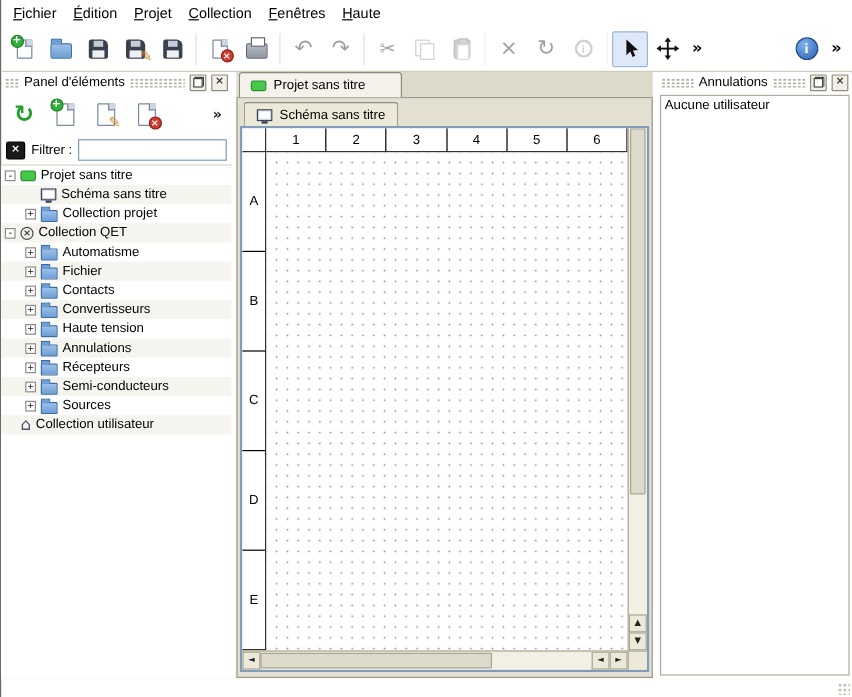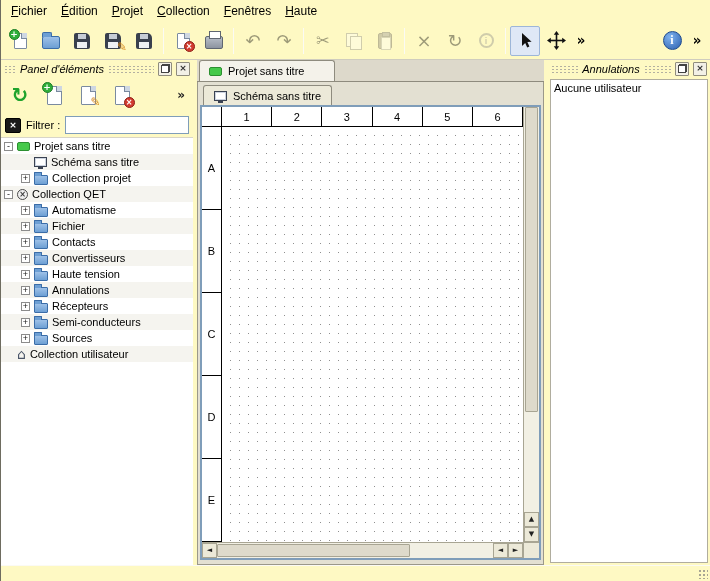--- a/index.html
+++ b/index.html
@@ -1,18 +1,18 @@
 <!DOCTYPE html>
 <html><head>
 <meta charset="utf-8">
 <style>
   * { margin:0; padding:0; box-sizing:border-box; }
   html,body { width:710px; height:581px; overflow:hidden; }
   body { font-family:"Liberation Sans", sans-serif; font-size:11px; color:#000; background:#ece9d8; }
-  .app { width:710px; height:581px; display:flex; flex-direction:column; background:#fef9c3; border-left:1px solid #6e6c60; }
+  .app { width:710px; height:581px; display:flex; flex-direction:column; background:#ffffff; border-left:1px solid #6e6c60; }
 
   
   .menubar { height:22px; display:flex; align-items:center; padding:0 3px; }
   .menu-item { display:inline-block; font-size:12px; padding:3px 7px; cursor:default; }
   .menu-item::first-letter { text-decoration:underline; }
 
   
   .toolbar { height:38px; display:flex; align-items:center; padding:2px 4px; gap:1px; border-bottom:1px solid #cfccbe; }
   .tbtn { width:30px; height:30px; background:transparent; border:1px solid transparent; border-radius:2px;
           display:flex; align-items:center; justify-content:center; position:relative; }
@@ -64,21 +64,21 @@
   .main { flex:1; display:flex; min-height:0; }
   .splitter { width:4px; flex:none; }
 
   
   .dock { display:flex; flex-direction:column; min-height:0; }
   .dock-left { width:192px; flex:none; }
   .dock-right { width:162px; flex:none; }
   .dock-title { height:17px; display:flex; align-items:center; gap:4px; padding:0 3px; flex:none; }
   .grip { height:8px; background-image:radial-gradient(#b3b0a1 1px, transparent 1px); background-size:4px 3px; }
   .grip.s { flex:0 0 12px; } .grip.f { flex:1; }
-  .dock-text { font-size:11px; white-space:nowrap;font-style:italic; }
+  .dock-text { font-size:11px; white-space:nowrap; }
   .dock-btn { width:14px; height:14px; background:#f2f0e6; border:1px solid #8f8c7d; border-radius:1px;
               display:flex; align-items:center; justify-content:center; font-size:9px; font-weight:bold; color:#333; padding:0; }
   .ic-restore { position:relative; width:9px; height:9px; display:inline-block; }
   .ic-restore::before { content:""; position:absolute; top:0; right:0; width:6px; height:6px; border:1px solid #444; background:#fff; }
   .ic-restore::after  { content:""; position:absolute; bottom:0; left:0; width:6px; height:6px; border:1px solid #444; background:#fff; }
 
   
   .panel-toolbar { height:36px; display:flex; align-items:center; gap:4px; padding:1px 4px; flex:none; }
   .pbtn { width:30px; height:30px; background:transparent; border:1px solid transparent; border-radius:2px;
           display:flex; align-items:center; justify-content:center; position:relative; }

